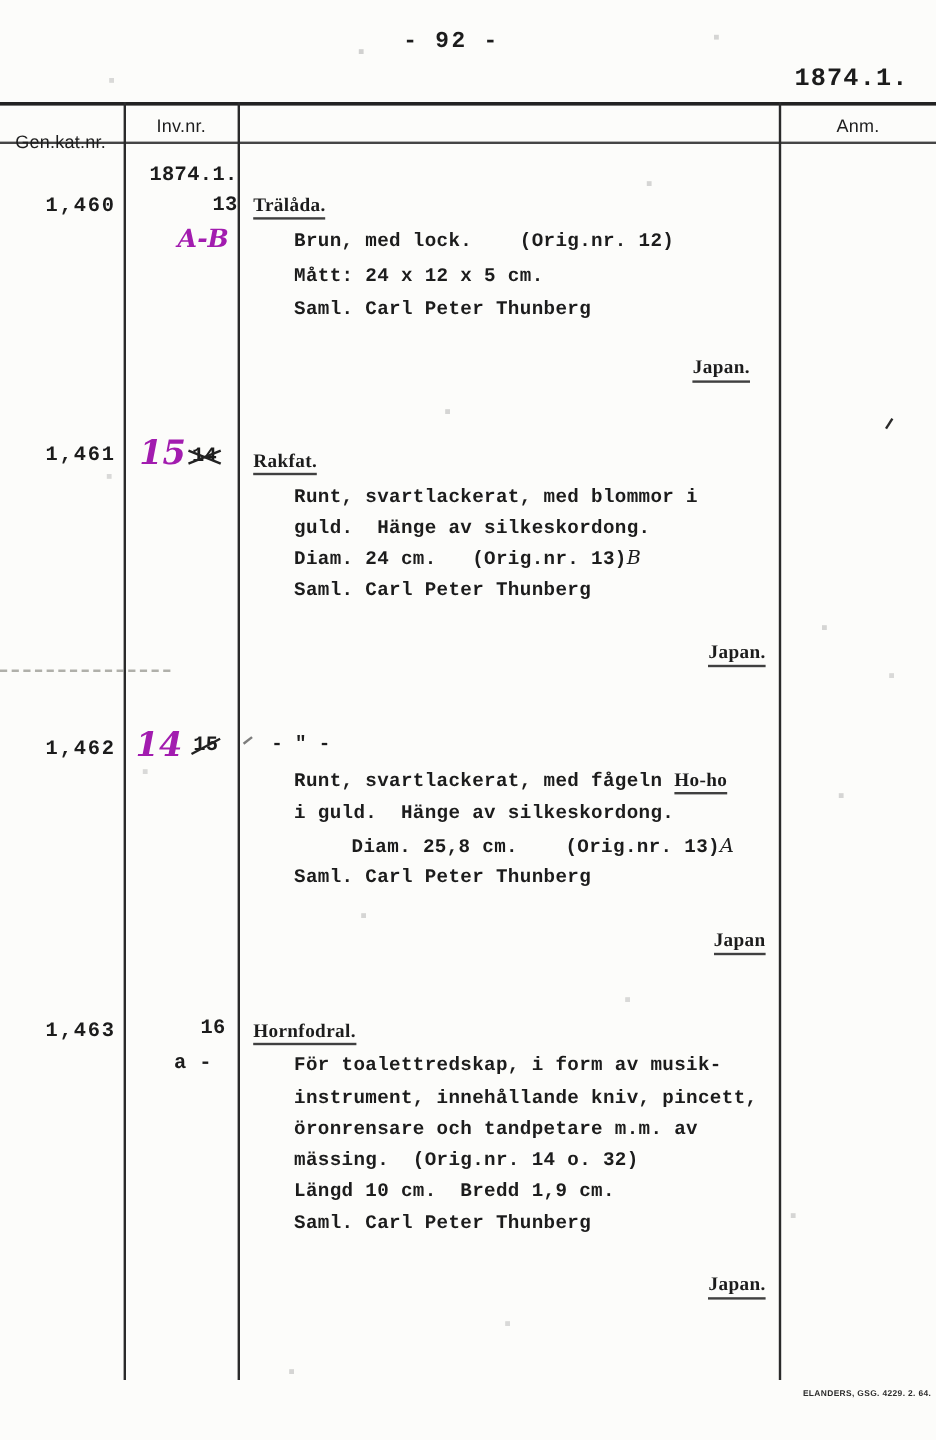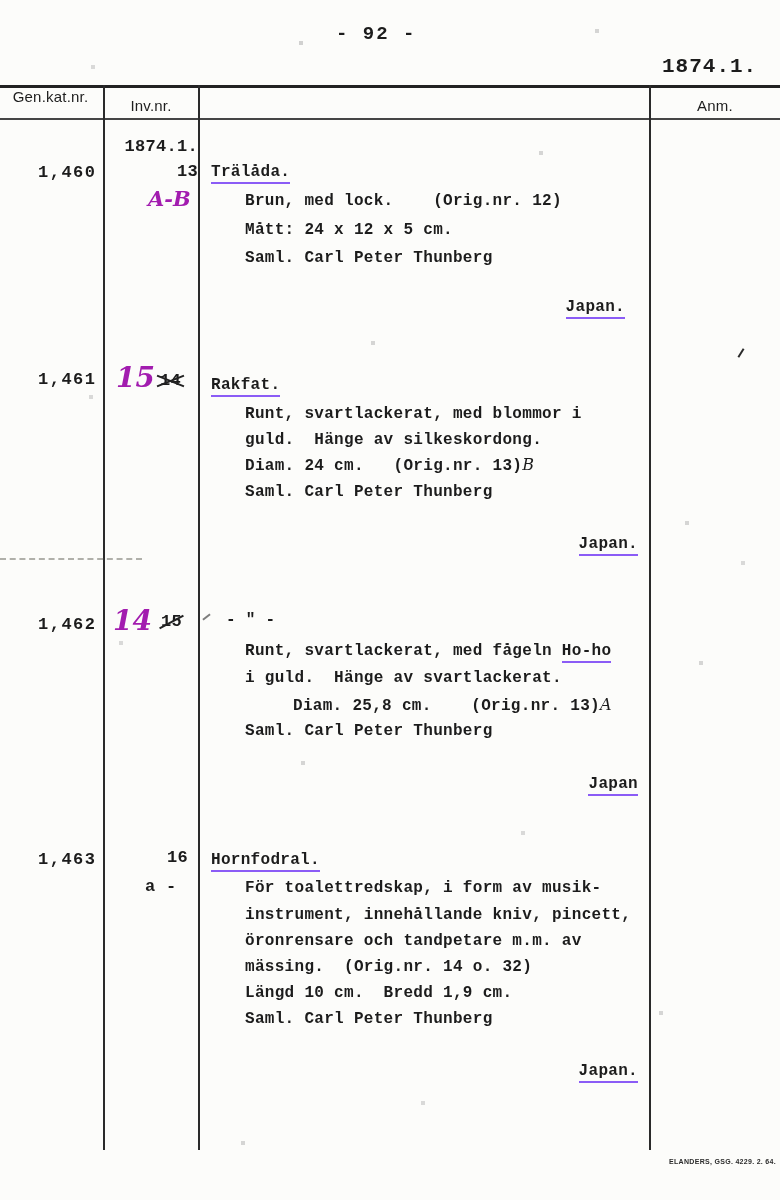--- a/index.html
+++ b/index.html
@@ -12,21 +12,21 @@
   
   .tw {
     position:absolute; font-family:"Liberation Mono","DejaVu Sans Mono",monospace;
     font-weight:700; font-size:16px; letter-spacing:0.3px; color:#1c1c1c;
     white-space:pre; line-height:1.15;
   }
   .gen { font-size:17px; letter-spacing:1.5px;margin-left:24px; }
   .pgnum { font-size:19px; letter-spacing:2px; }
   .yearref { font-size:21px; letter-spacing:1px; }
   .invbox { width:94px; text-align:right; }
-  .u { border-bottom:2px solid #8b5cf6; padding-bottom:1px; }
+  .u { border-bottom:2px solid #404040; padding-bottom:1px;font-family:Liberation Serif, serif; }
   .originbox { text-align:right; }
   .originbox .u { display:inline-block; }
   
   .hand {
     position:absolute; font-family:"DejaVu Serif",serif; font-style:italic;
     font-weight:700; color:#a21caf; white-space:pre;
   }
   .hand-inline {
     font-family:"DejaVu Serif",serif; font-style:italic; font-weight:500; font-size:16px;
   }
@@ -78,21 +78,21 @@
   <div class="tw pgnum" style="left:336px; top:24px;">- 92 -</div>
   <div class="tw yearref" style="left:662px; top:55px;">1874.1.</div>
 
   <div class="rule-h" style="left:0; top:85px; width:780px; height:3px;"></div>
   <div class="rule-h" style="left:0; top:118px; width:780px; height:2px; background:#454545;"></div>
   <div class="rule-v" style="left:103px; top:85px; height:1065px;"></div>
   <div class="rule-v" style="left:198px; top:85px; height:1065px;"></div>
   <div class="rule-v" style="left:649px; top:85px; height:1065px;"></div>
   <div class="rule-dashed" style="left:0; top:558px; width:142px;"></div>
 
-  <div class="formlabel" style="left:0; top:88px; width:101px;">Gen.kat.nr.</div>
+  <div class="formlabel" style="left:0; top:110px; width:101px;">Gen.kat.nr.</div>
   <div class="formlabel" style="left:104px; top:97px; width:94px;">Inv.nr.</div>
   <div class="formlabel" style="left:650px; top:97px; width:130px;">Anm.</div>
 
   <div class="pen-slash" style="left:736px; top:352px; width:10px; transform:rotate(-58deg);"></div>
   <div class="pen-tick" style="left:202px; top:616px; width:9px; transform:rotate(-38deg);"></div>
 
   <div class="tw gen" style="left:14px; top:163px;">1,460</div>
   <div class="tw invbox" style="left:104px; top:137px; font-size:17px;">1874.1.</div>
   <div class="tw invbox" style="left:104px; top:162px; font-size:17px;">13</div>
   <div class="hand" style="left:148px; top:186px; font-size:21px;">A-B</div>
@@ -110,21 +110,21 @@
   <div class="tw" style="left:245px; top:405px;">Runt, svartlackerat, med blommor i</div>
   <div class="tw" style="left:245px; top:456px;"><span>Diam. 24 cm.   (Orig.nr. 13)</span><span class="hand-inline">B</span></div>
   <div class="tw" style="left:245px; top:483px;">Saml. Carl Peter Thunberg</div>
   <div class="tw originbox" style="left:420px; top:535px; width:218px;"><span class="u">Japan.</span></div>
 
   <div class="tw gen" style="left:14px; top:615px;">1,462</div>
   <div class="hand" style="left:113px; top:604px; font-size:28px;">14</div>
   <div class="tw" style="left:161px; top:612px; font-size:17px;"><span class="strucks">15</span></div>
   <div class="tw" style="left:226px; top:611px;">- " -</div>
   <div class="tw" style="left:245px; top:642px;"><span>Runt, svartlackerat, med fågeln </span><span class="u">Ho-ho</span></div>
-  <div class="tw" style="left:245px; top:669px;">i guld.  Hänge av svartlackerat.</div>
+  <div class="tw" style="left:245px; top:669px;">i guld.  Hänge av silkeskordong.</div>
   <div class="tw" style="left:245px; top:696px;margin-left:48px;"><span>Diam. 25,8 cm.    (Orig.nr. 13)</span><span class="hand-inline">A</span></div>
   <div class="tw" style="left:245px; top:722px;">Saml. Carl Peter Thunberg</div>
   <div class="tw originbox" style="left:420px; top:775px; width:218px;"><span class="u">Japan</span></div>
 
   <div class="tw gen" style="left:14px; top:850px;">1,463</div>
   <div class="tw invbox" style="left:104px; top:848px; width:84px; font-size:17px;">16</div>
   <div class="tw" style="left:145px; top:877px; font-size:17px;">a -</div>
   <div class="tw" style="left:211px; top:851px;"><span class="u">Hornfodral.</span></div>
   <div class="tw" style="left:245px; top:879px;">För toalettredskap, i form av musik-</div>
   <div class="tw" style="left:245px; top:906px;">instrument, innehållande kniv, pincett,</div>

